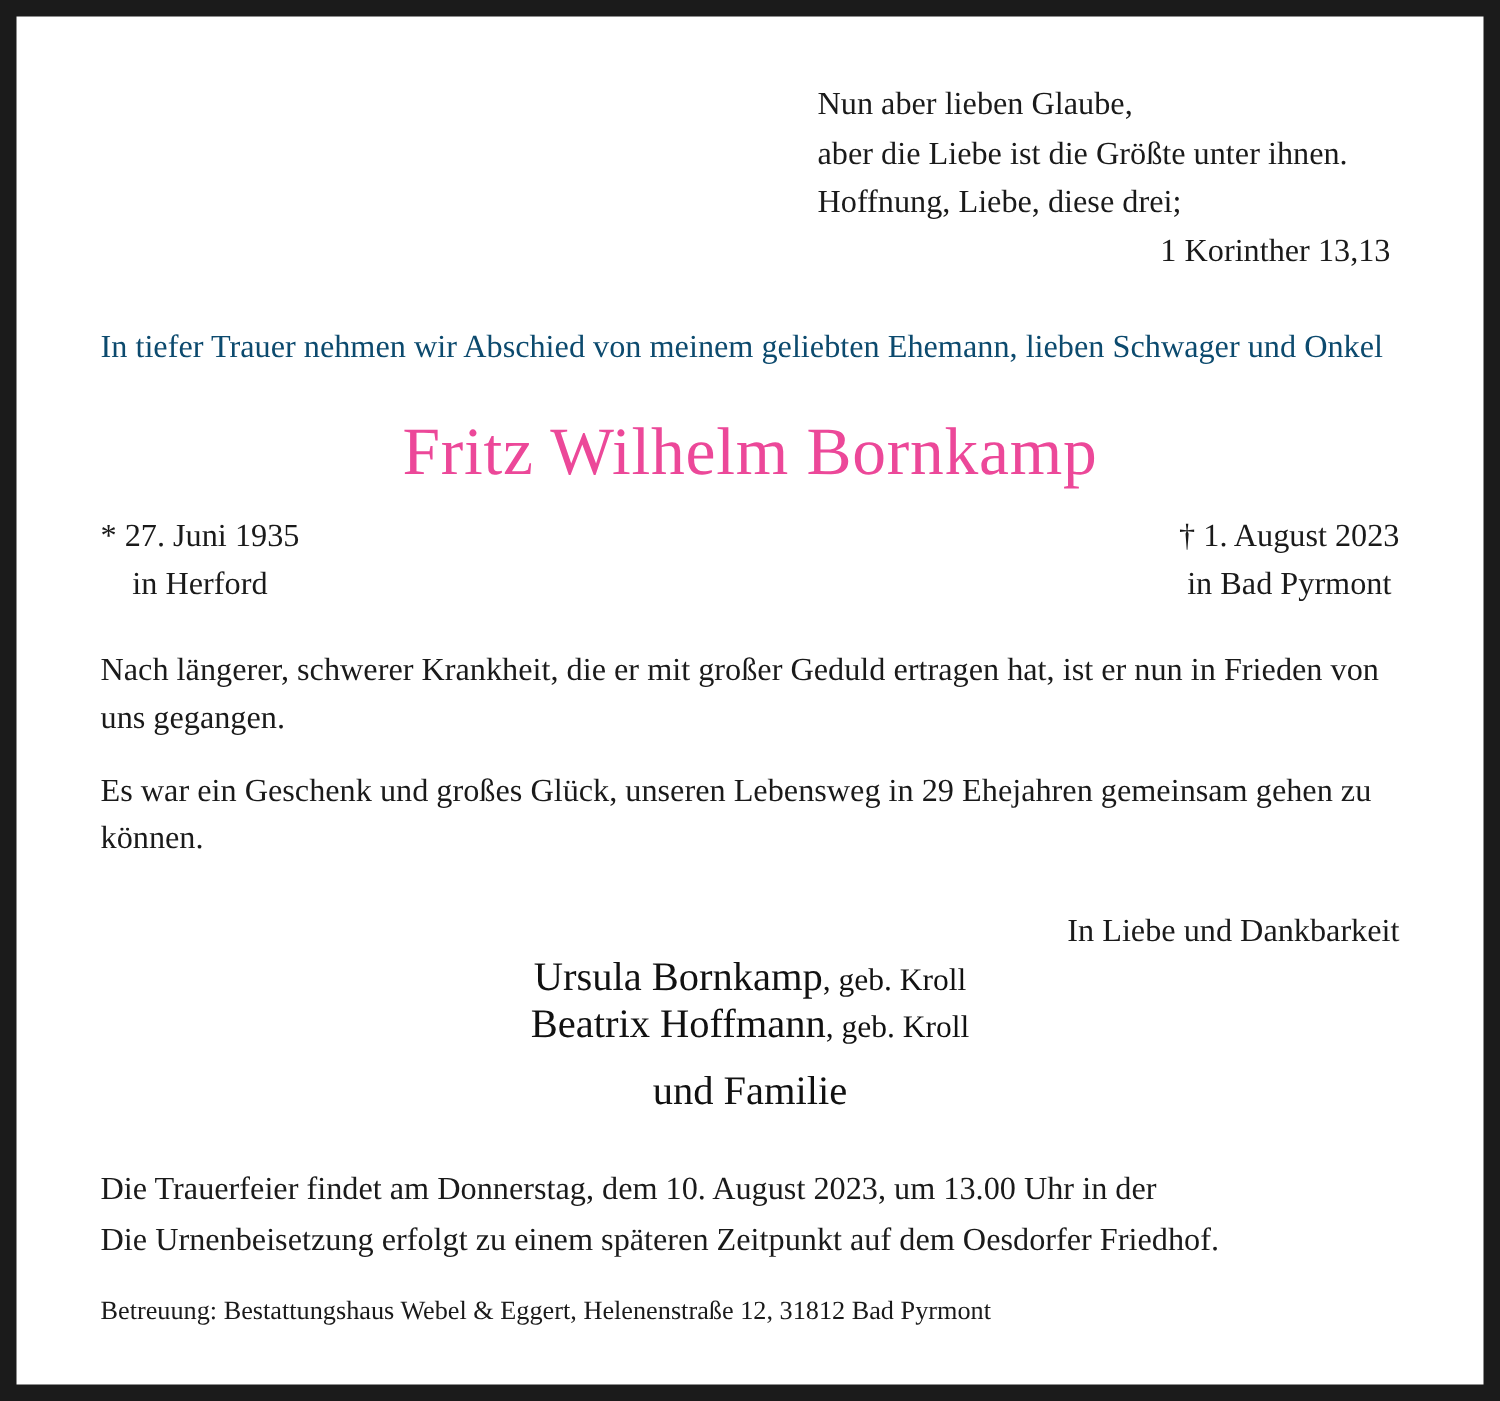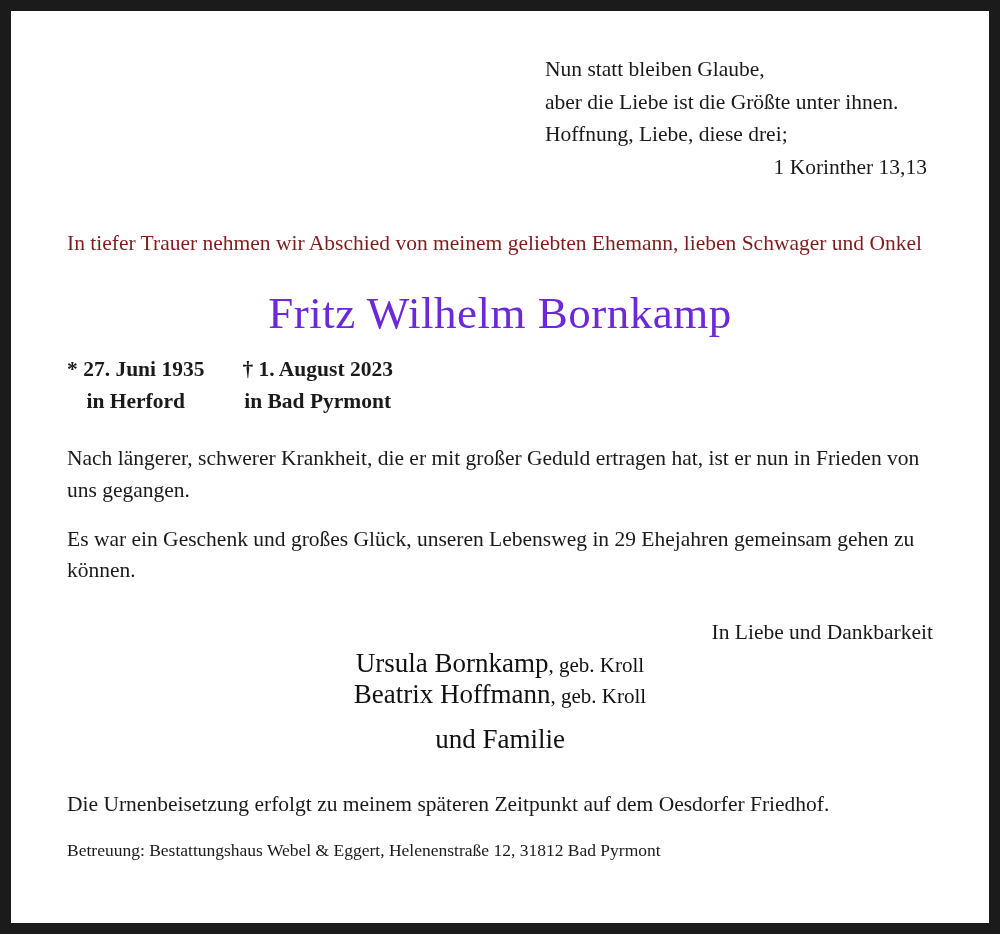--- a/index.html
+++ b/index.html
@@ -31,40 +31,39 @@
   }
   .verse .line {
     white-space: nowrap;
   }
   .verse .source {
     text-align: right;
     padding-right: 6px;
     margin-top: 0;
   }
   .intro {
-    margin-top: 44px;
+    margin-top: 32px;
     font-size: 21.5px;
     line-height: 1.45;
-    color: #7f1d1d;
+    color: #0c4a6e;
   }
   .name {
     margin-top: 28px;
     text-align: center;
     font-size: 45px;
     letter-spacing: 0.5px;
-    color: #6d28d9;
+    color: #ec4899;
   }
   .dates {
     margin-top: 14px;
     display: flex;
-    justify-content: flex-start;
+    justify-content: space-between;
     gap: 38px;
     font-size: 21.5px;
     color: #1a1a1a;
-    font-weight: bold;
   }
   .dates .col {
     text-align: center;
     line-height: 1.5;
   }
   .dates .col .place {
     display: block;
   }
   .para {
     margin-top: 26px;
@@ -115,21 +114,21 @@
     font-size: 17.5px;
     color: #1a1a1a;
   }
 </style>
 </head>
 <body>
 
 <div class="obituary">
 
   <div class="verse">
-    <div class="line">Nun statt bleiben Glaube,</div>
+    <div class="line">Nun aber lieben Glaube,</div>
     <div class="line">aber die Liebe ist die Größte unter ihnen.</div>
     <div class="line">Hoffnung, Liebe, diese drei;</div>
     <div class="source">1 Korinther 13,13</div>
   </div>
 
   <div class="intro">In tiefer Trauer nehmen wir Abschied von meinem geliebten Ehemann, lieben Schwager und Onkel</div>
 
   <div class="name">Fritz Wilhelm Bornkamp</div>
 
   <div class="dates">
@@ -152,18 +151,19 @@
     <span class="big">Ursula Bornkamp</span><span class="small">, geb. Kroll</span>
   </div>
 
   <div class="survivor">
     <span class="big">Beatrix Hoffmann</span><span class="small">, geb. Kroll</span>
   </div>
 
   <div class="family">und Familie</div>
 
   <div class="service">
-    <span class="l3">Die Urnenbeisetzung erfolgt zu meinem späteren Zeitpunkt auf dem Oesdorfer Friedhof.</span>
+    <span>Die Trauerfeier findet am Donnerstag, dem 10. August 2023, um 13.00 Uhr in der</span>
+    <span class="l3">Die Urnenbeisetzung erfolgt zu einem späteren Zeitpunkt auf dem Oesdorfer Friedhof.</span>
   </div>
 
   <div class="footer">Betreuung: Bestattungshaus Webel &amp; Eggert, Helenenstraße 12, 31812 Bad Pyrmont</div>
 
 </div>
 
 </body></html>

